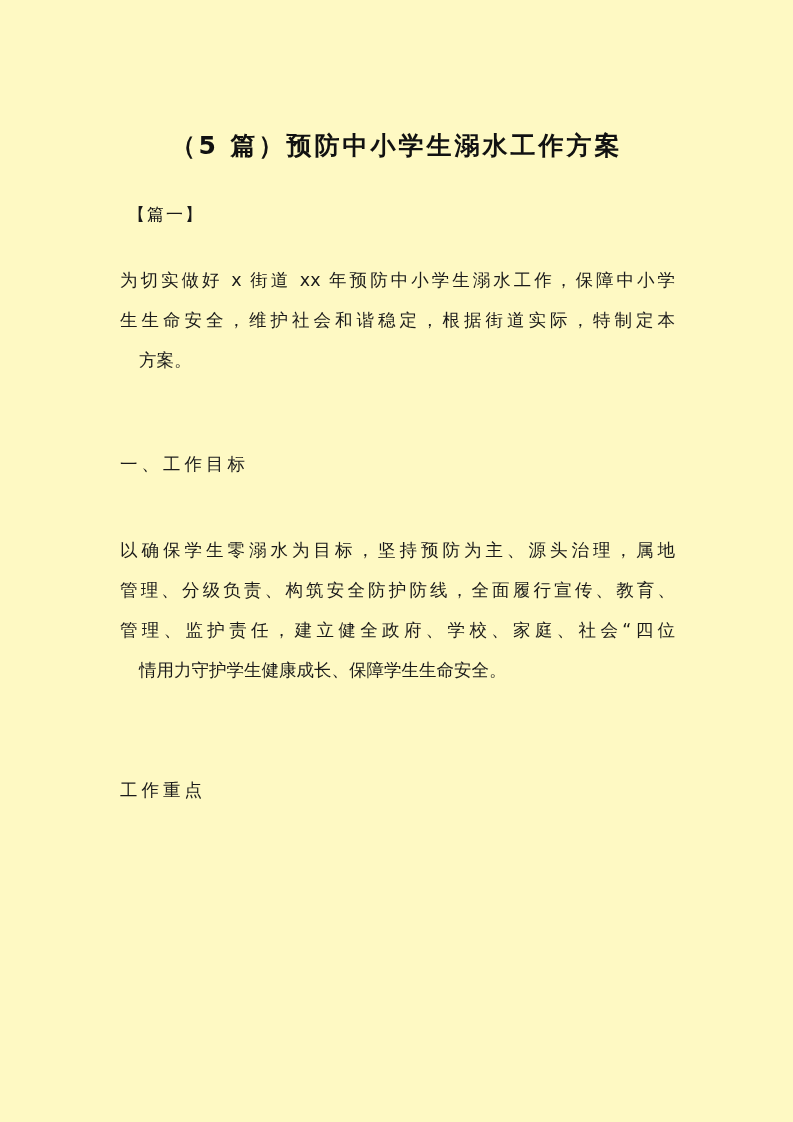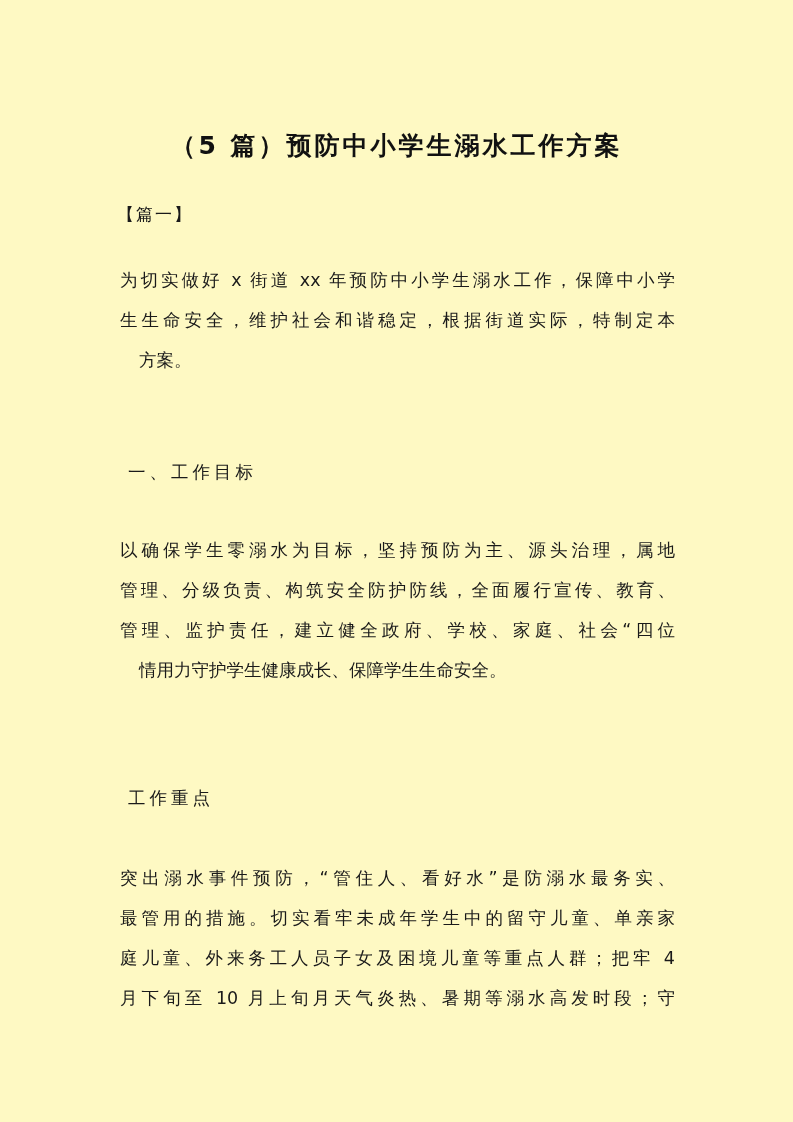--- a/index.html
+++ b/index.html
@@ -31,21 +31,21 @@
       text-align: center;
       font-size: 25px;
       font-weight: bold;
       letter-spacing: 3px;
       color: #111;
       line-height: 40px;
       margin: 0;
     }
     .section-tag {
       position: absolute;
-      left: 117px;
+      left: 128px;
       top: 198px;
       font-size: 17px;
       letter-spacing: 2px;
       line-height: 32px;
       margin: 0;
     }
     .para {
       position: absolute;
       left: 120px;
       width: 555px;
@@ -60,21 +60,21 @@
       white-space: nowrap;
       height: 40px;
     }
     .para .line.last {
       text-align-last: left;
       margin-left: 19px;
     }
     .heading {
       position: absolute;
       left: 120px;
-      margin: 8px;
+      margin: 0;
       font-size: 17.5px;
       letter-spacing: 4px;
       line-height: 40px;
       font-weight: normal;
     }
   </style>
 </head>
 <body>
 
 <div class="page">
@@ -93,20 +93,14 @@
 
   <div class="para" style="top:530px;">
     <span class="line">以确保学生零溺水为目标，坚持预防为主、源头治理，属地</span>
     <span class="line">管理、分级负责、构筑安全防护防线，全面履行宣传、教育、</span>
     <span class="line">管理、监护责任，建立健全政府、学校、家庭、社会“四位</span>
     <span class="line last">情用力守护学生健康成长、保障学生生命安全。</span>
   </div>
 
   <h2 class="heading" style="top:770px;">工作重点</h2>
 
-  <div class="para" style="top:858px;">
-    <span class="line">突出溺水事件预防，“管住人、看好水”是防溺水最务实、</span>
-    <span class="line">最管用的措施。切实看牢未成年学生中的留守儿童、单亲家</span>
-    <span class="line">庭儿童、外来务工人员子女及困境儿童等重点人群；把牢 4</span>
-    <span class="line">月下旬至 10 月上旬月天气炎热、暑期等溺水高发时段；守</span>
-  </div>
 
 </div>
 
 </body></html>

